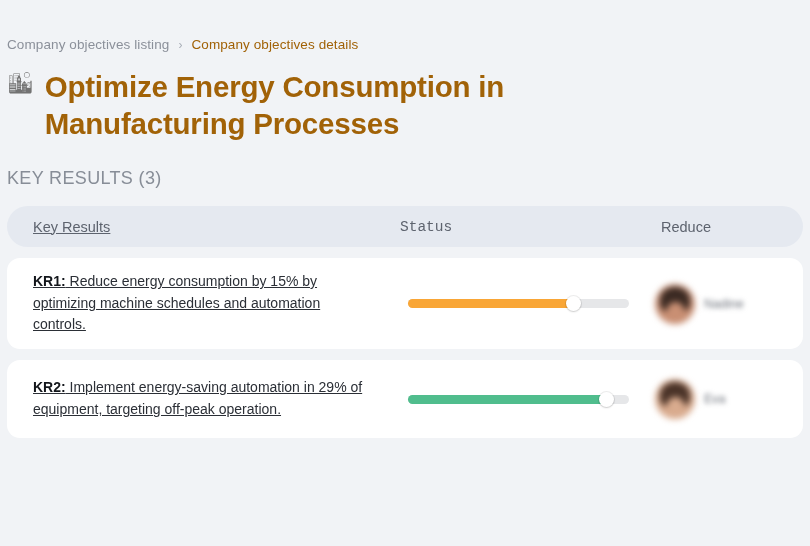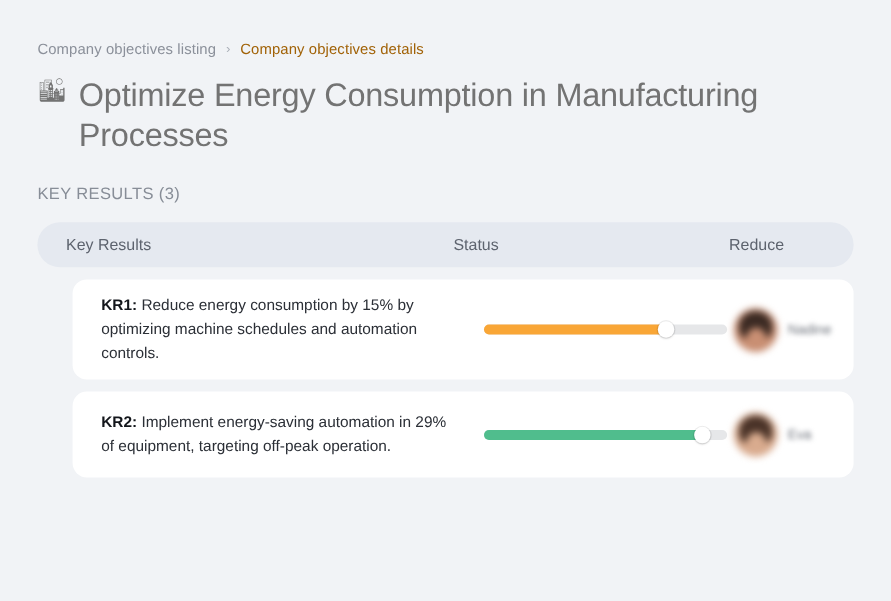--- a/index.html
+++ b/index.html
@@ -12,21 +12,21 @@
     background: #f1f3f6;
     font-family: "Liberation Sans", sans-serif;
     overflow: hidden;
     -webkit-font-smoothing: antialiased;
   }
   .page {
     position: relative;
     width: 810px;
     height: 534px;
     box-sizing: border-box;
-    padding: 0 34px;
+    padding: 0 7px;
   }
 
   
   .breadcrumb {
     display: flex;
     align-items: center;
     gap: 9px;
     padding-top: 38px;
     font-size: 13.5px;
     line-height: 1;
@@ -54,66 +54,65 @@
   }
   .title-icon {
     font-size: 21px;
     line-height: 30px;
     color: #6e737c;
     filter: grayscale(1);
     flex: none;
   }
   .title-text {
     font-size: 29.5px;
-    font-weight: 400;
-    color: #737373;
+    font-weight: 700;
+    color: #a16207;
     line-height: 1.28;
     letter-spacing: -0.2px;
     max-width: 660px;
     margin: 0;
   }
 
   
   .section-label {
     margin-top: 25px;
-    font-size: 15px;
+    font-size: 18px;
     color: #878d97;
     letter-spacing: .35px;
   }
 
   
   .table {
     margin-top: 17px;
   }
   .table-head {
     display: flex;
     align-items: center;
     height: 41px;
     background: #e5e9f0;
     border-radius: 21px;
     color: #5d636e;
     font-size: 14.5px;
   }
-  .col-kr   { width: 390px; padding-left: 26px; box-sizing: border-box; }
-  .col-st   { width: 258px; }
+  .col-kr   { width: 390px; padding-left: 26px; box-sizing: border-box; text-decoration: underline; }
+  .col-st   { width: 258px; font-family: Liberation Mono, monospace; }
   .col-ow   { width: 118px; }
   .head-st  { padding-left: 3px; }
   .head-ow  { padding-left: 3px; }
 
   .rows { margin-top: 11px; }
   .row {
     display: flex;
     align-items: center;
     background: #ffffff;
     border-radius: 13px;
     margin-bottom: 11px;
     min-height: 78px;
     padding: 13px 0;
     box-sizing: border-box;
-    margin-left: 32px;
   }
   .kr-text {
     font-size: 14px;
     line-height: 1.55;
     color: #2b2f36;
     padding-right: 22px;
   }
   .kr-text b {
     font-weight: 700;
     color: #13161b;

